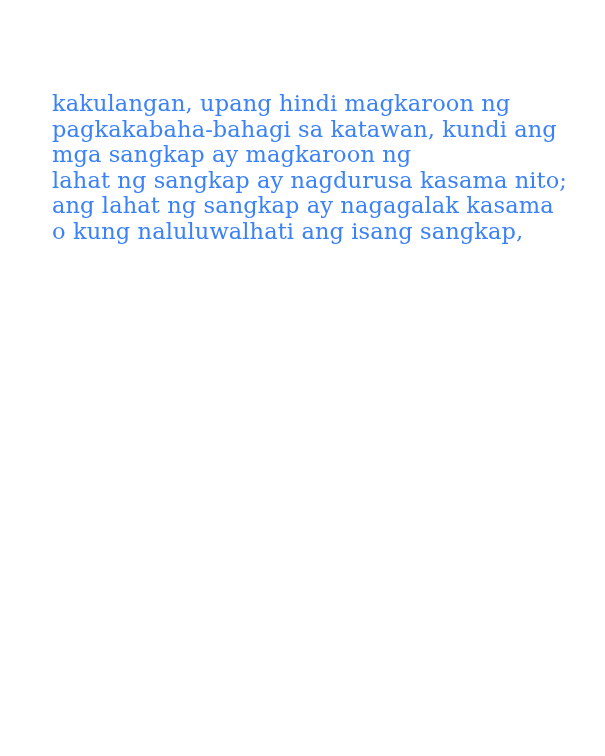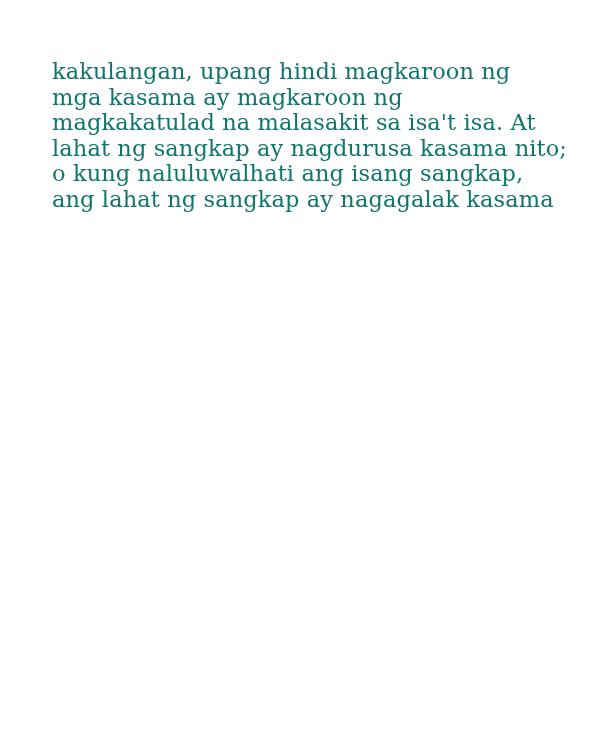--- a/index.html
+++ b/index.html
@@ -14,34 +14,35 @@
     font-family: "DejaVu Serif", "Liberation Serif", serif;
   }
   .page {
     box-sizing: border-box;
     width: 605px;
     height: 756px;
     padding: 59px 20px 0 52px;
     background: #ffffff;
   }
   .verse-text {
-    color: #0f766e;
+    color: #3b82f6;
     font-size: 22.5px;
     line-height: 25.6px;
     letter-spacing: 0.1px;
+    margin-top: 32px;
   }
   .verse-text .line {
     white-space: nowrap;
   }
 </style>
 </head>
 <body>
 
 <div class="page">
   <div class="verse-text">
     <div class="line">kakulangan, upang hindi magkaroon ng</div>
-    <div class="line">mga kasama ay magkaroon ng</div>
-    <div class="line">magkakatulad na malasakit sa isa't isa. At</div>
+    <div class="line">pagkakabaha-bahagi sa katawan, kundi ang</div>
+    <div class="line">mga sangkap ay magkaroon ng</div>
     <div class="line">lahat ng sangkap ay nagdurusa kasama nito;</div>
+    <div class="line">ang lahat ng sangkap ay nagagalak kasama</div>
     <div class="line">o kung naluluwalhati ang isang sangkap,</div>
-    <div class="line">ang lahat ng sangkap ay nagagalak kasama</div>
   </div>
 </div>
 
 </body></html>

